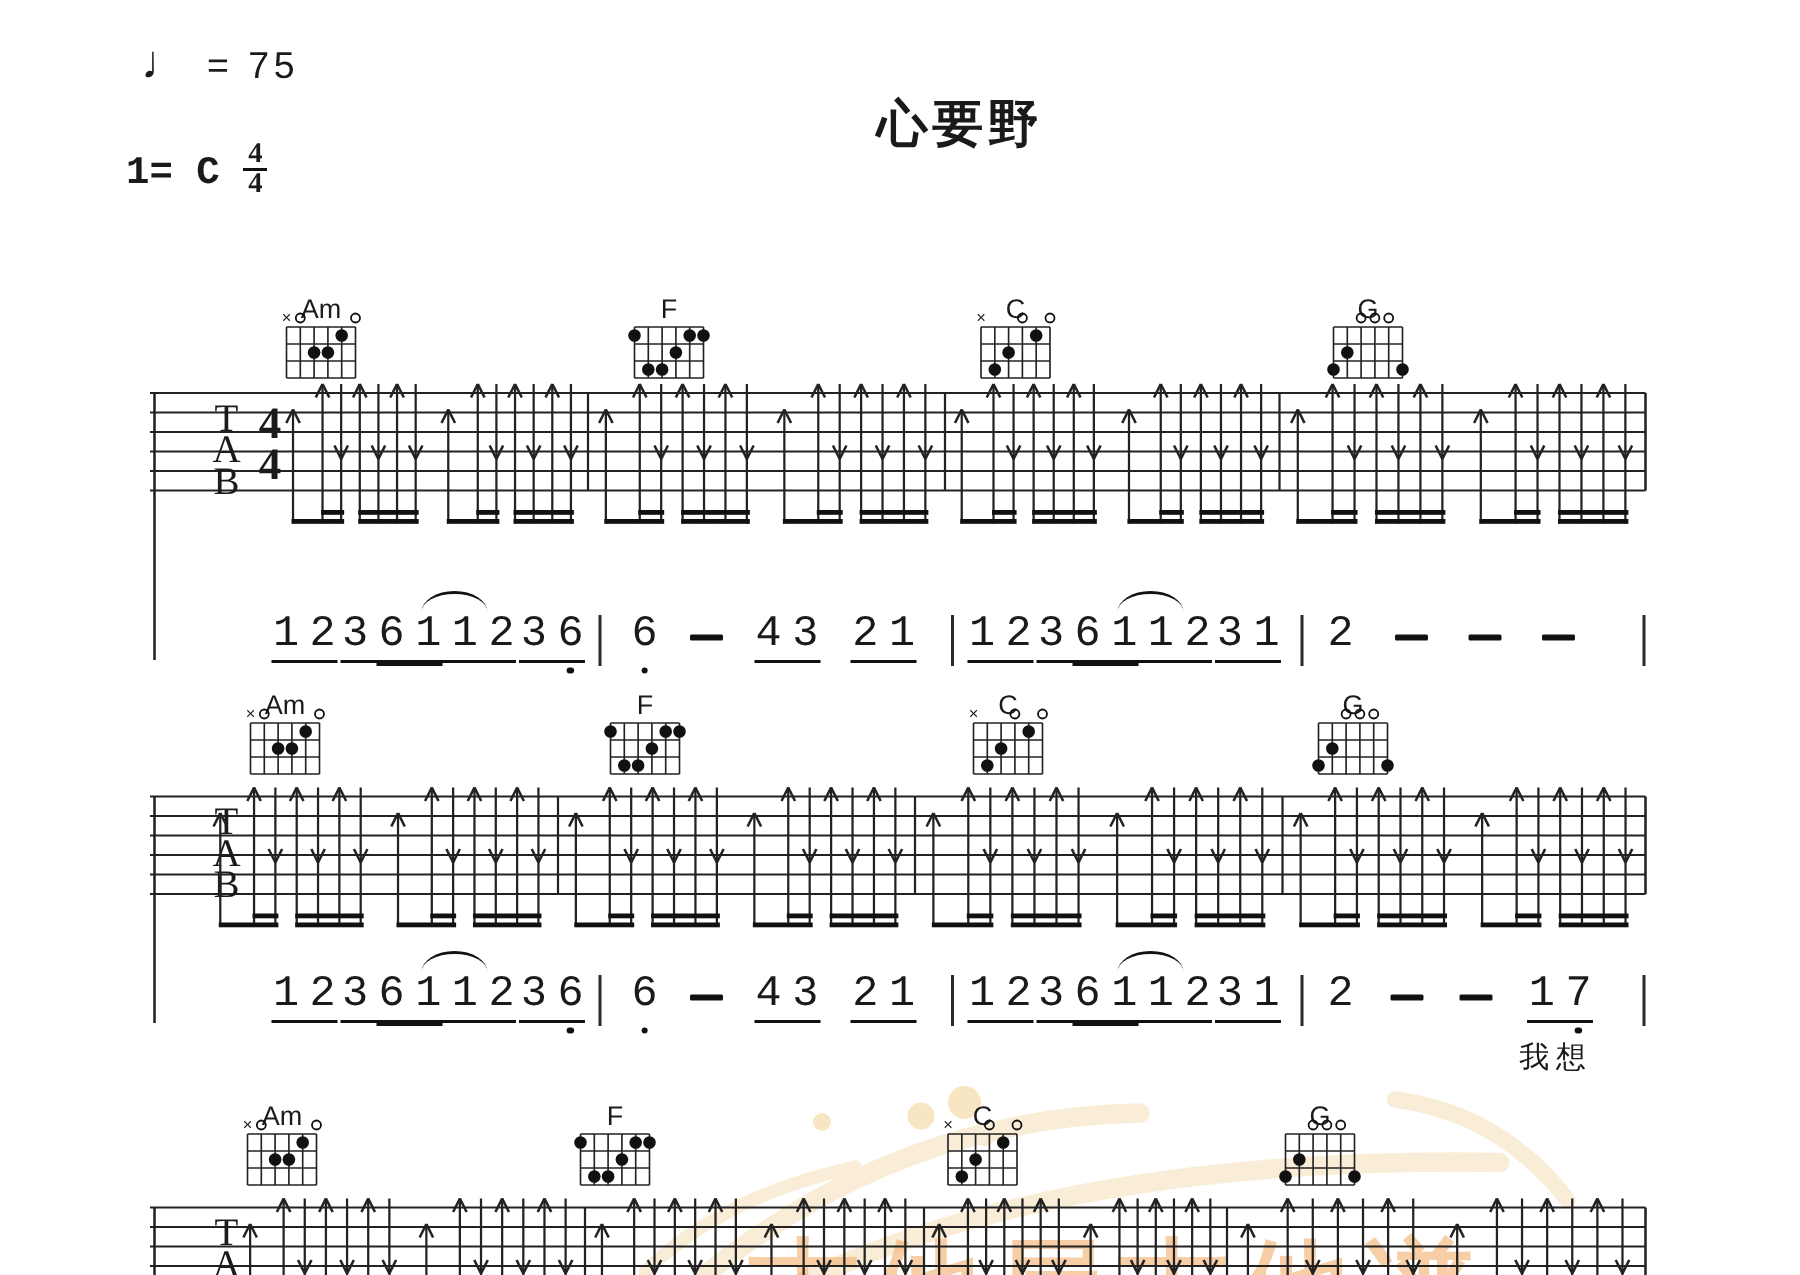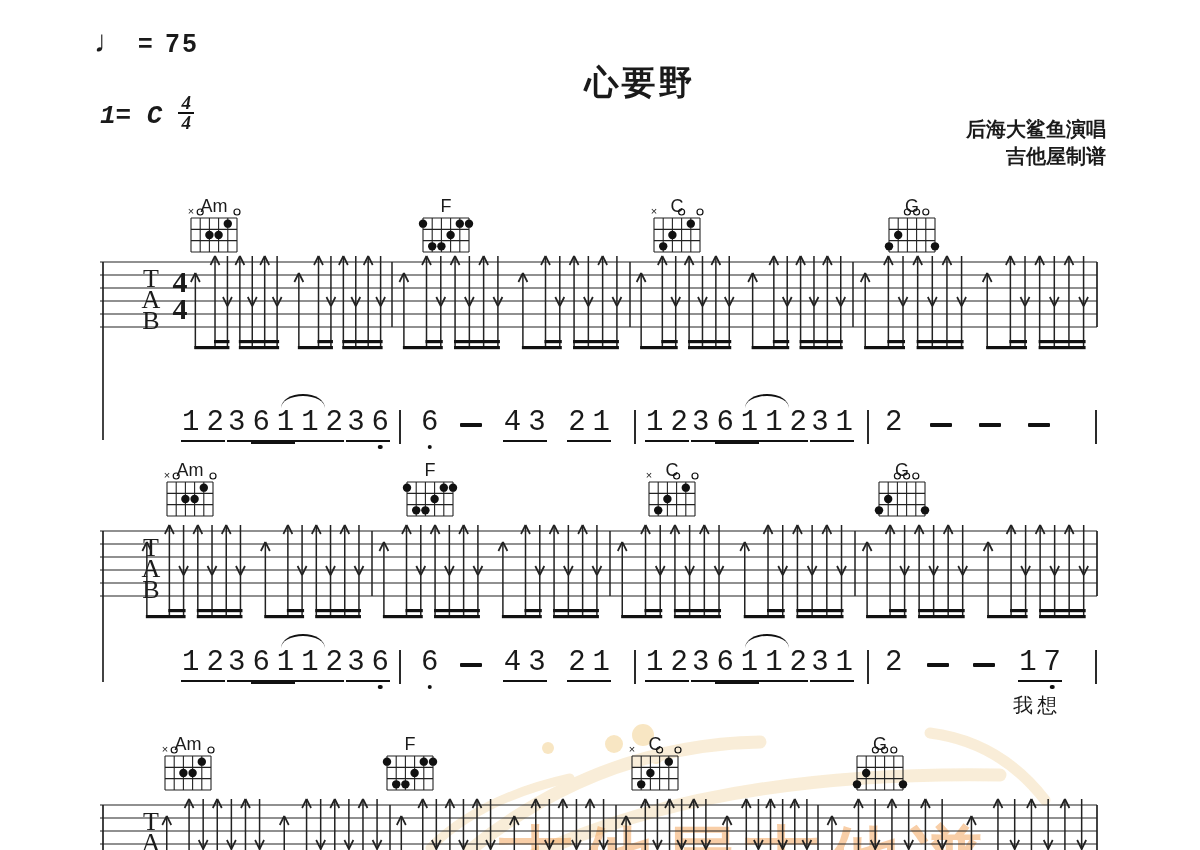--- a/index.html
+++ b/index.html
@@ -1,24 +1,24 @@
 <!DOCTYPE html>
 <html><head>
 <meta charset="utf-8">
 <style>
   html,body{margin:0;padding:0;background:#888;}
   .page{position:relative;width:1200px;height:850px;background:#fff;overflow:hidden;
         font-family:"Liberation Sans",sans-serif;color:#1a1a1a;margin:0 auto;}
   svg.layer{position:absolute;left:0;top:0;}
   #wm{z-index:0;} #score{z-index:1;}
-  .hdr{position:absolute;z-index:2;font-weight:bold;}
+  .hdr{position:absolute;z-index:2;}
   .tempo{left:94px;top:24px;font-size:25px;letter-spacing:3px;}
   .tempo .note{font-size:31px;margin-right:10px;}
   .title{left:0;top:60px;width:100%;text-align:center;font-size:34px;font-weight:bold;letter-spacing:3px;padding-left:40px;}
-  .keyrow{left:100px;top:94px;font-size:26px;font-family:"Liberation Mono",monospace;font-weight:bold;font-style:italic;}
+  .keyrow{left:84px;top:94px;font-size:26px;font-family:"Liberation Mono",monospace;font-weight:bold;}
   .frac{display:inline-block;vertical-align:-6px;margin-left:16px;text-align:center;
         font-size:19px;line-height:18px;font-weight:bold;font-family:"Liberation Serif",serif;}
   .frac .fx{display:block;padding:0 3px;}
   .frac .top{border-bottom:2px solid #111;}
   .capo{left:100px;top:137px;font-size:21px;letter-spacing:1px;}
   .credits{right:94px;top:116px;text-align:right;font-size:20px;line-height:27px;}
   .altchords{left:166px;top:346px;font-size:21px;letter-spacing:1px;}
   
   #jianpu{position:absolute;left:0;top:0;width:1200px;height:850px;z-index:2;}
   .jmeas{position:absolute;display:flex;justify-content:space-between;align-items:flex-start;
@@ -935,24 +935,20 @@
       </g>
     </svg>
 
   <div class="hdr tempo"><span class="note">♩</span><span>=  75</span></div>
 
   <div class="hdr title">心要野</div>
 
   <div class="hdr keyrow"><span>1= C</span><span class="frac"><span class="fx top">4</span><span class="fx">4</span></span></div>
 
 
-  <div class="hdr credits">
-    <div>后海大鲨鱼演唱</div>
-    <div>吉他屋制谱</div>
-  </div>
 
 
   <div id="jianpu">
       <div class="jbar" style="left: 399px; top: 410px;"></div>
       <div class="jbar" style="left: 634px; top: 410px;"></div>
       <div class="jbar" style="left: 867px; top: 410px;"></div>
       <div class="jbar" style="left: 1095px; top: 410px;"></div>
       <div class="jmeas" style="left: 103px; width: 297px; top: 408px; padding-left: 78px; padding-right: 10px;">
         <span class="grp ul">
           <span class="n">1</span>

